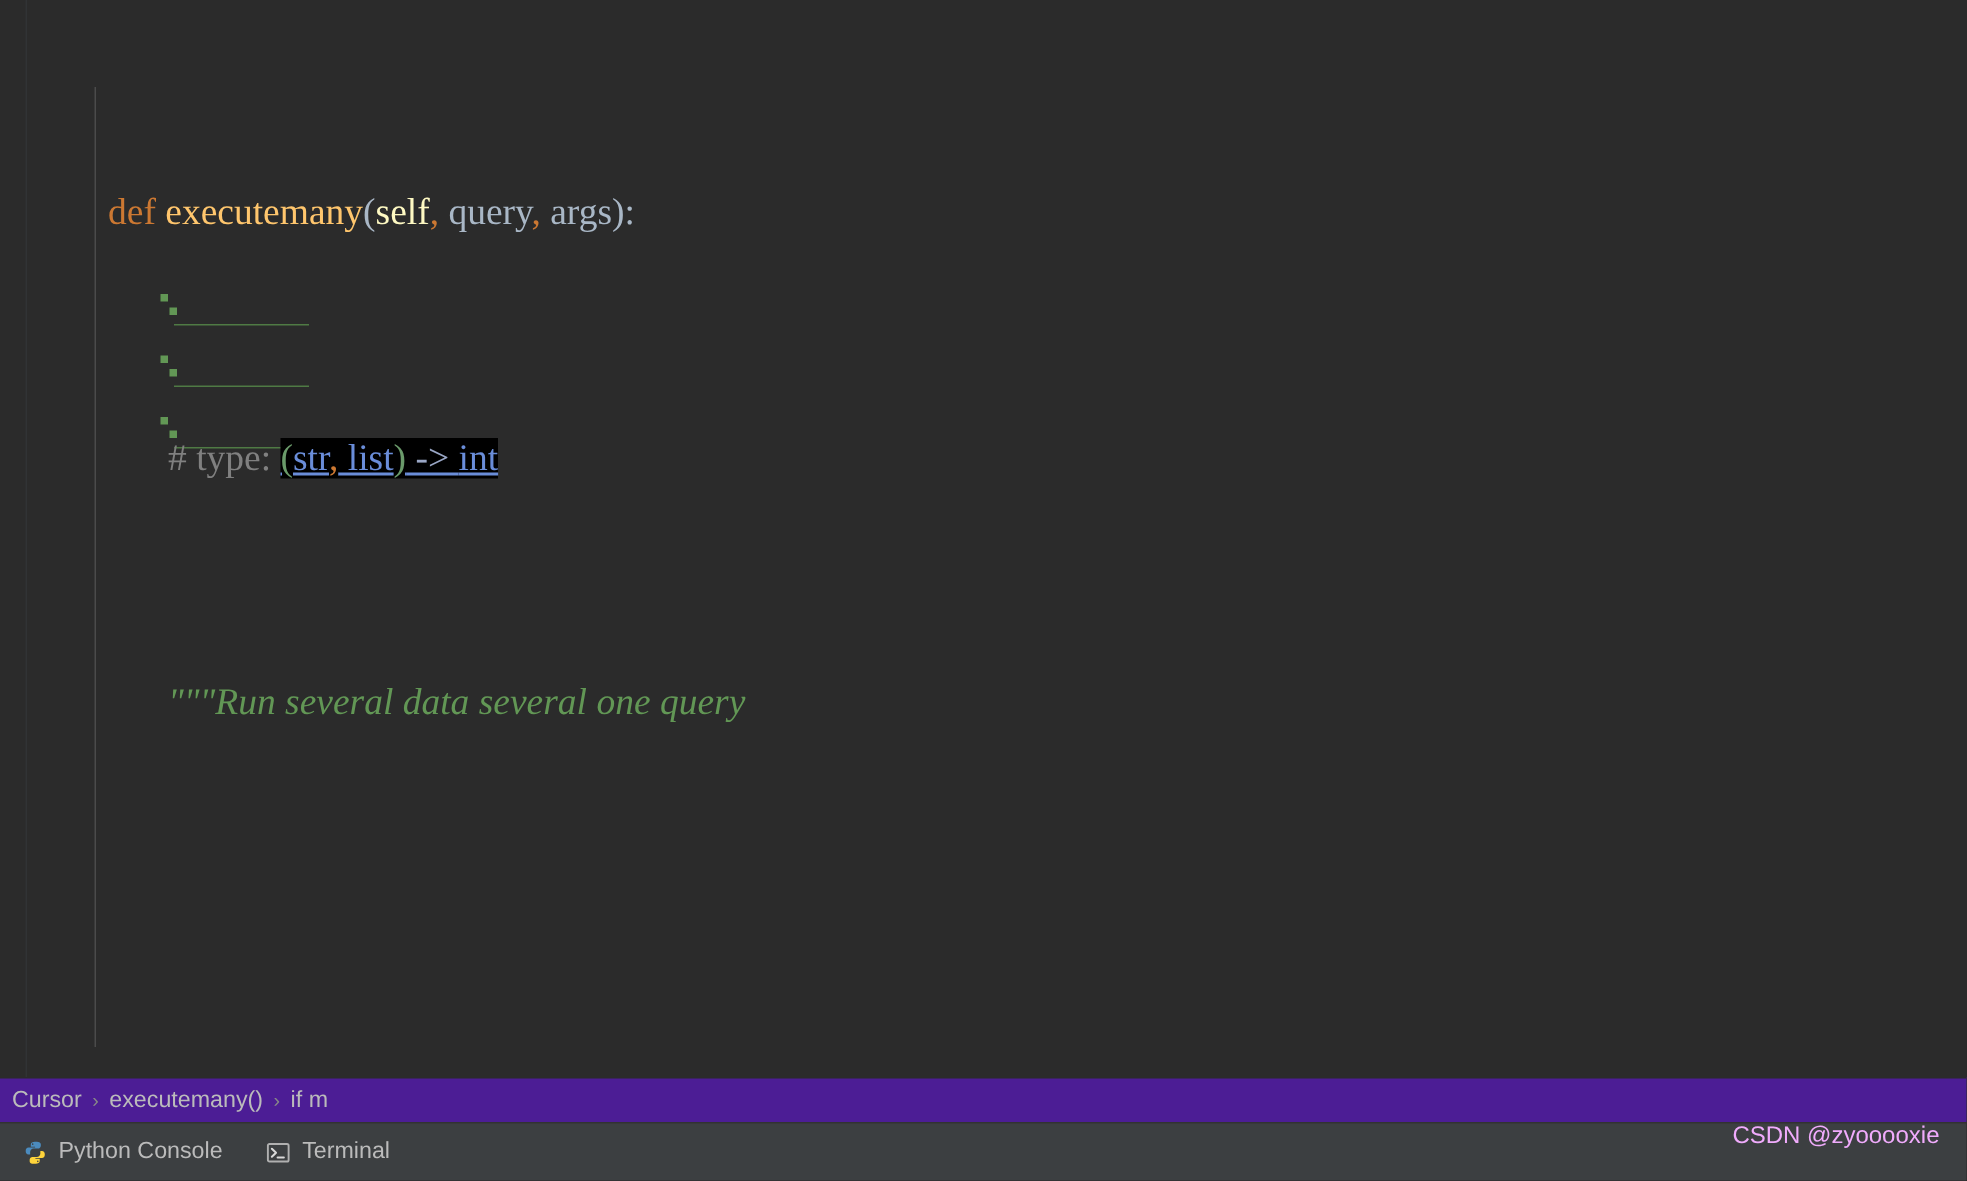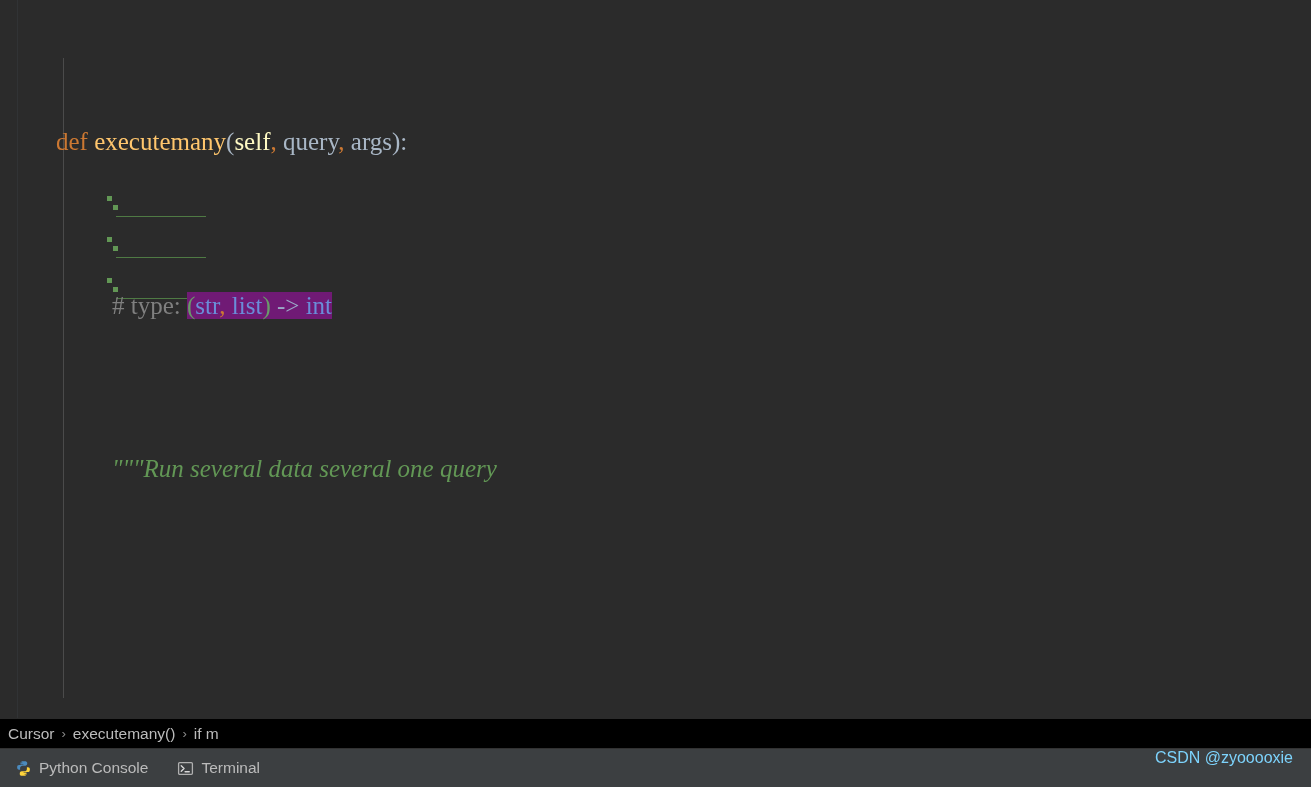--- a/index.html
+++ b/index.html
@@ -54,28 +54,28 @@
     white-space: pre;
   }
 
   .line {
     position: relative;
     height: 40.8px;
     padding-left: 56px;
   }
 
   
-  .kw        { color: #cc7832; }
+  .kw        { color: #cc7832; margin-left: 16px; }
   .fn        { color: #ffc66d; }
   .self      { color: #fef9c3; }
   .punc      { color: #a9b7c6; }
   .comma     { color: #cc7832; }
   .ident     { color: #a9b7c6; }
   .comment   { color: #808080; text-align: right; }
-  .typehint  { color: #6a8dd9; background: #701a75; }
+  .typehint  { color: #6a8dd9; background: #000000; text-decoration: underline; }
   .typehint .paren { color: #6a9a6a; }
   .typehint .comma { color: #cc7832; }
   .typehint .arrow { color: #9aa7c6; }
 
   .doc {
     color: #629755;
     font-style: italic;
   }
 
   
@@ -89,21 +89,21 @@
     height: 1px;
     background: #4f7a44;
   }
 
   
   #breadcrumb {
     position: absolute;
     left: 0; top: 718px;
     width: 1311px;
     height: 30px;
-    background: #000000;
+    background: #4c1d95;
     border-top: 1px solid #2b2b2b;
     display: flex;
     align-items: center;
     padding-left: 2px;
     font-size: 15.5px;
     color: #bbbbbb;
   }
   #breadcrumb .crumb { padding: 0 6px; white-space: nowrap; }
   #breadcrumb .sep {
     color: #888888;
@@ -131,21 +131,21 @@
     padding: 0 14px;
     height: 100%;
     white-space: nowrap;
   }
   .toolitem .tlabel { color: #bbbbbb; }
   .ticon { display: inline-flex; width: 18px; height: 18px; align-items: center; justify-content: center; }
 
   #watermark {
     margin-left: auto;
     padding-right: 18px;
-    color: #7dd3fc;
+    color: #f0abfc;
     font-size: 16px;
     white-space: nowrap;
   }
 </style>
 </head>
 <body>
 
 <div id="editor">
 
   <div id="gutter"></div>

